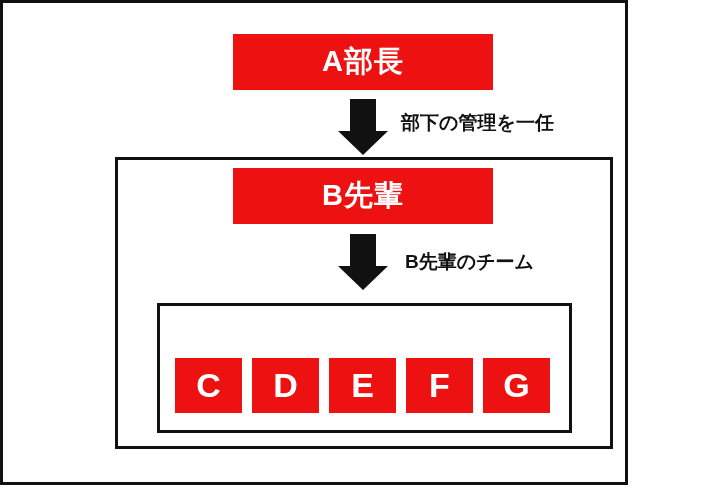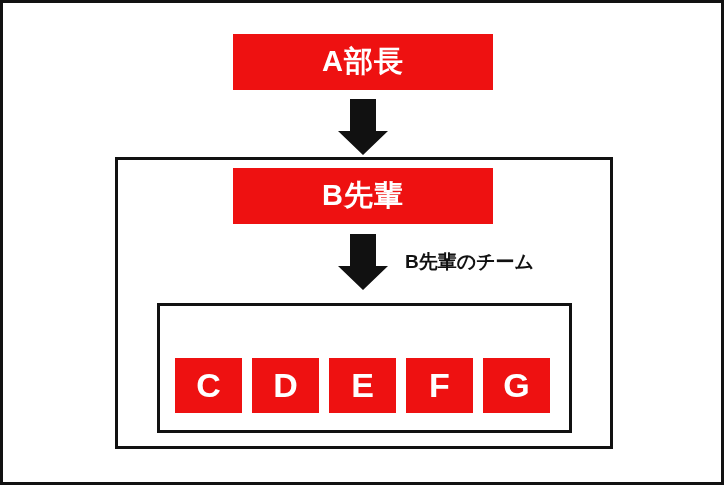--- a/index.html
+++ b/index.html
@@ -3,21 +3,21 @@
 <meta charset="utf-8">
 <style>
   html, body {
     margin: 0;
     padding: 0;
     background: #ffffff;
     font-family: "Liberation Sans", "DejaVu Sans", sans-serif;
   }
   #canvas {
     position: relative;
-    width: 724px;
+    width: 628px;
     height: 485px;
     background: var(--bg, #ffffff);
     border: 3px solid var(--ink, #111111);
     box-sizing: border-box;
     overflow: hidden;
   }
   .red-box {
     position: absolute;
     background: var(--red, #ee1111);
     color: var(--white, #ffffff);
@@ -98,20 +98,21 @@
 <body>
 
 <div id="canvas">
 
   <div class="red-box big-label" id="box-a">A部長</div>
 
   <svg class="arrow" id="arrow-1" viewBox="0 0 50 56">
     <polygon points="12,0 38,0 38,32 50,32 25,56 0,32 12,32" fill="#111111"></polygon>
   </svg>
 
+  <div class="arrow-note" id="arrow-note-1">部下の管理を一任</div>
 
   <div id="outer-box"></div>
 
   <div class="red-box big-label" id="box-b">B先輩</div>
 
   <svg class="arrow" id="arrow-2" viewBox="0 0 50 56">
     <polygon points="12,0 38,0 38,32 50,32 25,56 0,32 12,32" fill="#111111"></polygon>
   </svg>
 
   <div class="arrow-note" id="arrow-note-2">B先輩のチーム</div>

